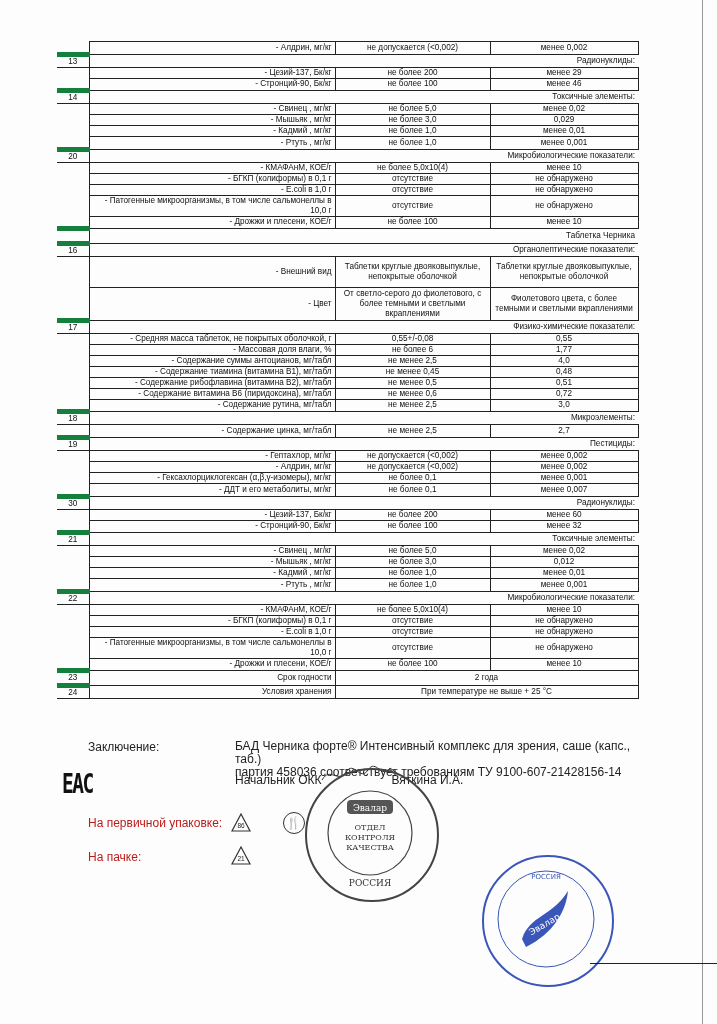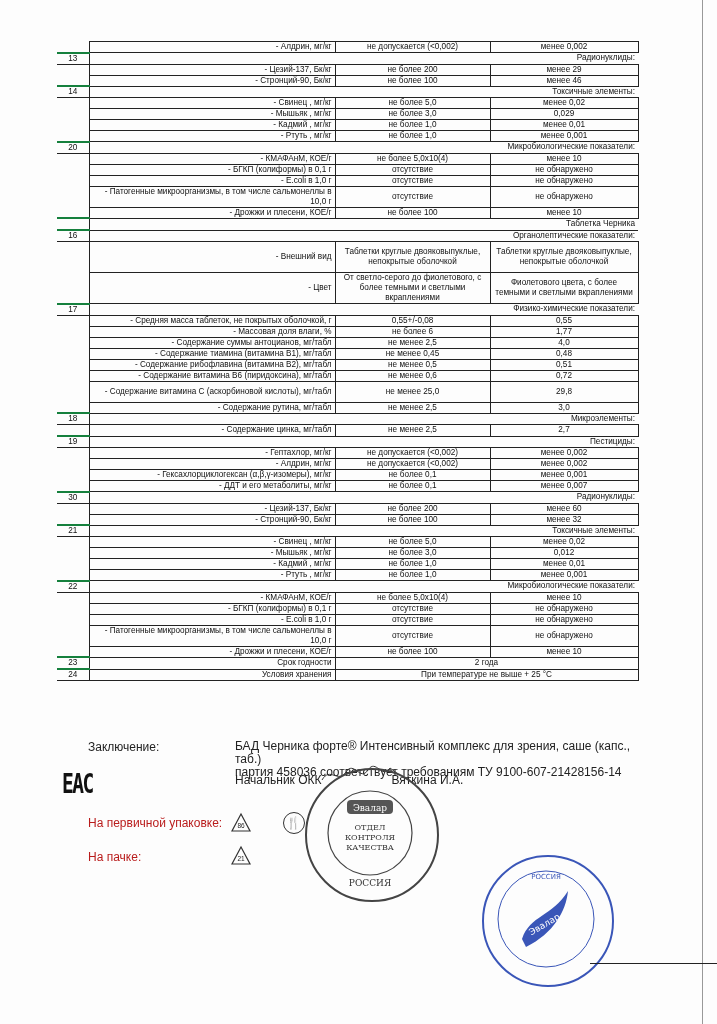--- a/index.html
+++ b/index.html
@@ -2,21 +2,21 @@
 <html><head>
 <meta charset="utf-8">
 <style>
   html, body { margin:0; padding:0; }
   body { width:717px; height:1024px; background:#fdfdfd; position:relative; overflow:hidden;
          font-family:"Liberation Sans", sans-serif; color:#111; }
   .page-edge { position:absolute; right:14px; top:0; width:1px; height:1024px; background:#999; }
   table.spec { position:absolute; left:57px; top:41px; width:581px; border-collapse:collapse;
                font-size:8.2px; line-height:10px; table-layout:fixed; }
   table.spec td { border:1px solid #222; padding:0 3px; vertical-align:middle; height:10px; }
-  table.spec td.num { border-left:none; border-top:2px solid #15803d; text-align:center; width:26px; }
+  table.spec td.num { border-left:none; border-top:5px solid #15803d; text-align:center; width:26px; }
   table.spec td.num.cont { border-top:none; border-bottom:none; }
   table.spec td.name { text-align:right; }
   table.spec td.c { text-align:center; }
   table.spec tr.section td.name { border-right:none; }
   table.spec tr.tall td { height:20px; }
   table.spec tr.tall3 td { height:30px; }
   .footer { position:absolute; font-size:12px; color:#222; }
   .concl-label { left:88px; top:740px; }
   .concl-text { left:235px; top:740px; line-height:13px; width:420px; }
   .signer { left:235px; top:773px; }
@@ -183,26 +183,20 @@
         <td class="name">- Содержание рибофлавина (витамина В2),  мг/табл</td>
         <td class="c">не менее 0,5</td>
         <td class="c">0,51</td>
       </tr>
       <tr>
         <td class="num cont"></td>
         <td class="name">- Содержание витамина В6 (пиридоксина),  мг/табл</td>
         <td class="c">не менее 0,6</td>
         <td class="c">0,72</td>
       </tr>
-      <tr class="tall">
-        <td class="num cont"></td>
-        <td class="name">- Содержание витамина С (аскорбиновой кислоты), мг/табл</td>
-        <td class="c">не менее 25,0</td>
-        <td class="c">29,8</td>
-      </tr>
       <tr>
         <td class="num cont"></td>
         <td class="name">- Содержание рутина,  мг/табл</td>
         <td class="c">не менее 2,5</td>
         <td class="c">3,0</td>
       </tr>
       <tr class="section">
         <td class="num">18</td>
         <td class="name" colspan="3">Микроэлементы:</td>
       </tr>

